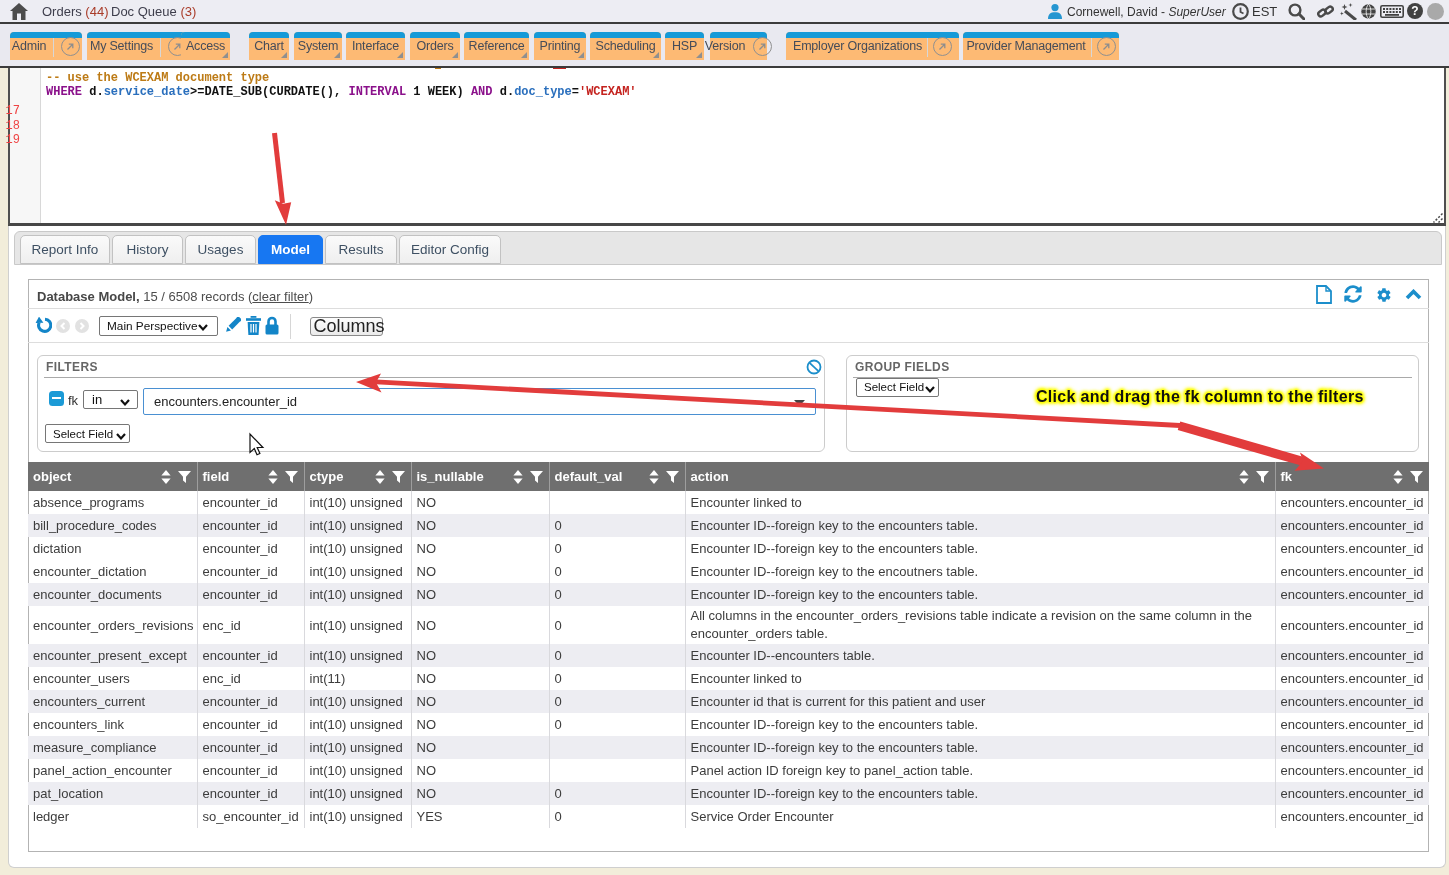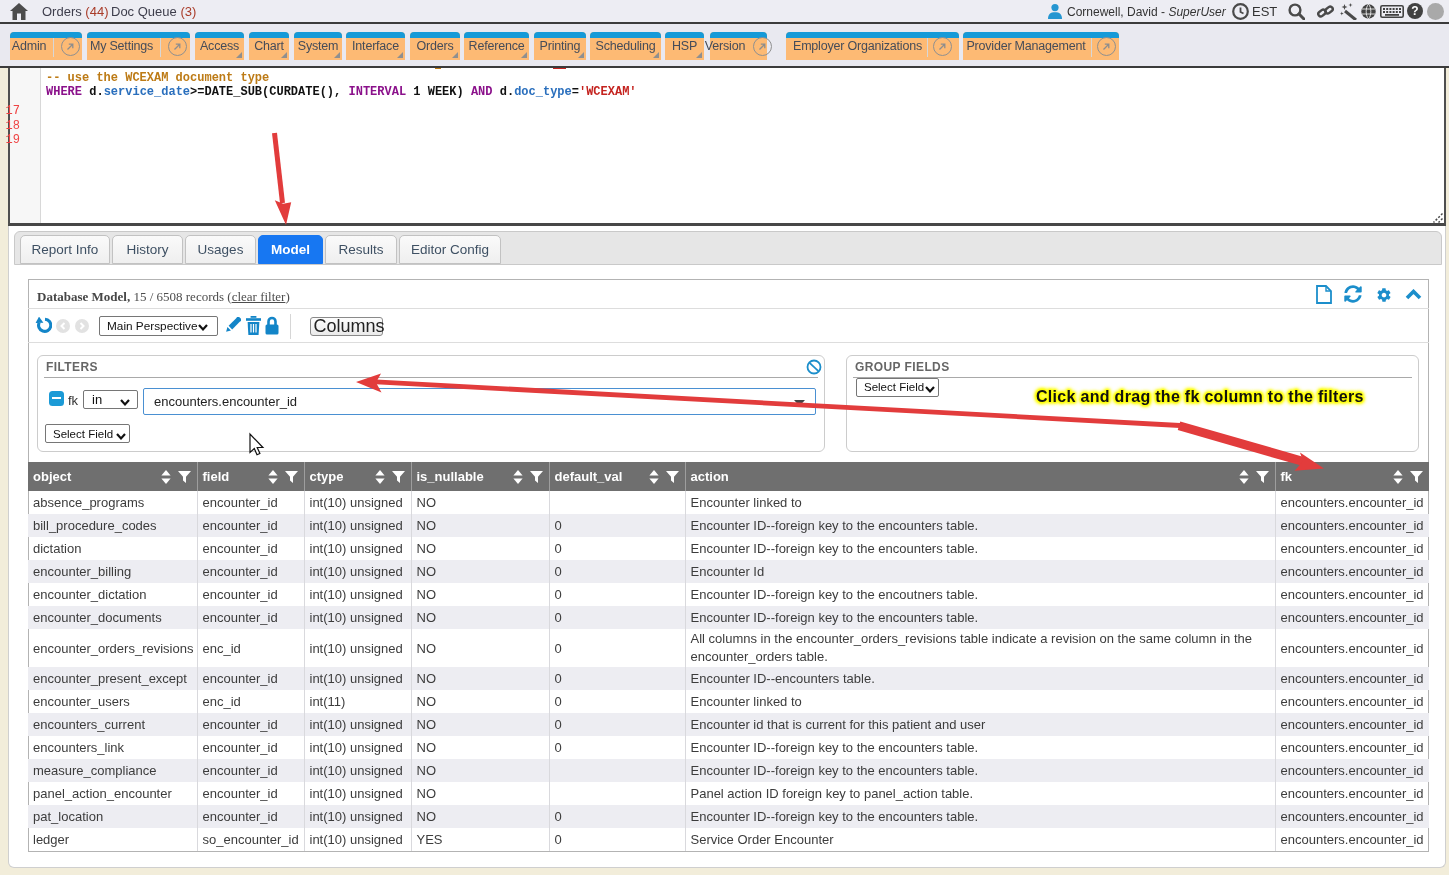--- a/index.html
+++ b/index.html
@@ -30,21 +30,21 @@
 .c-str { color:#c4231f; }
 #rsz { position:absolute; right:1px; bottom:1px; width:13px; height:13px; }
 
 #content { position:absolute; left:8px; top:226px; width:1438px; height:642px; background:#fff; border:1px solid #cfcfcf; border-top:none; border-radius:0 0 6px 6px; }
 #tabbar { position:absolute; left:14px; top:231px; width:1428px; height:34px; background:#e6e6e6; border:1px solid #c9c9c9; border-radius:6px 6px 0 0; }
 .rtab { position:absolute; top:235px; height:29px; background:linear-gradient(#fafafa,#efefef); border:1px solid #c2c2c2; border-radius:5px 5px 0 0; font-size:13.5px; color:#3e5063; display:flex; align-items:center; justify-content:center; }
 .rtab.act { background:#1777f2; border-color:#1777f2; color:#ffffff; font-weight:bold; }
 
 #panel { position:absolute; left:28px; top:279px; width:1401px; height:573px; background:#fff; border:1px solid #b3b3b3; }
 #phead { position:absolute; left:28px; top:279px; width:1401px; height:30px; border-bottom:1px solid #ddd; }
-#ptitle { position:absolute; left:37px; top:289px; font-size:13px; color:#4d4d4d;font-family:Liberation Serif, serif; }
+#ptitle { position:absolute; left:37px; top:289px; font-size:13px; color:#4d4d4d; }
 #ptitle b { color:#474747; }
 #ptools { position:absolute; left:28px; top:310px; width:1401px; height:33px; border-bottom:1px solid #ddd; }
 .cirbtn { position:absolute; width:14px; height:14px; border-radius:50%; background:#e2e2e2; }
 .cirbtn svg { position:absolute; left:3px; top:3px; }
 #colbtn { position:absolute; left:310px; top:317px; width:73px; height:19px; background:linear-gradient(#fdfdfd,#eaeaea); border:1px solid #8a8a8a; border-radius:3px; font-size:18px; color:#222; display:flex; align-items:center; justify-content:center; gap:5px; }
 .vsep { position:absolute; width:1px; background:#d6d6d6; }
 
 .fbox { position:absolute; background:#fff; border:1px solid #ccc; border-radius:6px; }
 .flabel { position:absolute; left:8px; top:4px; font-size:12px; font-weight:bold; color:#666; letter-spacing:.4px; }
 .fline { position:absolute; left:6px; right:6px; top:21px; height:1px; background:#a9a9a9; }
@@ -139,21 +139,21 @@
     </div>
  <div class="ntab" style="left:87px;width:103px">
       <span>My Settings</span>
       <span class="nsep"></span>
       <span class="goico">
         <svg width="11" height="11">
           <path d="M2.5 8.5 L7.5 3.5 M3.8 3.2 H7.8 V7.2" stroke="#8d8d8d" stroke-width="1.3" fill="none"></path>
         </svg>
       </span>
     </div>
- <div class="ntab dd" style="left:195px;width:49px">Access</div>
+ <div class="ntab dd" style="left:181px;width:49px">Access</div>
  <div class="ntab dd" style="left:249px;width:40px">Chart</div>
  <div class="ntab dd" style="left:294px;width:48px">System</div>
  <div class="ntab dd" style="left:346px;width:59px">Interface</div>
  <div class="ntab dd" style="left:410px;width:50px">Orders</div>
  <div class="ntab dd" style="left:464px;width:65px">Reference</div>
  <div class="ntab dd" style="left:534px;width:52px">Printing</div>
  <div class="ntab dd" style="left:590px;width:71px">Scheduling</div>
  <div class="ntab dd" style="left:665px;width:39px">HSP</div>
  <div class="ntab" style="left:710px;width:57px">
       <span>Version</span>
@@ -443,29 +443,20 @@
       </tr>
 <tr>
         <td>dictation</td>
         <td>encounter_id</td>
         <td>int(10) unsigned</td>
         <td>NO</td>
         <td>0</td>
         <td>Encounter ID--foreign key to the encounters table.</td>
         <td>encounters.encounter_id</td>
       </tr>
-<tr class="alt">
-        <td>encounter_billing</td>
-        <td>encounter_id</td>
-        <td>int(10) unsigned</td>
-        <td>NO</td>
-        <td>0</td>
-        <td>Encounter Id</td>
-        <td>encounters.encounter_id</td>
-      </tr>
 <tr>
         <td>encounter_dictation</td>
         <td>encounter_id</td>
         <td>int(10) unsigned</td>
         <td>NO</td>
         <td>0</td>
         <td>Encounter ID--foreign key to the encoutners table.</td>
         <td>encounters.encounter_id</td>
       </tr>
 <tr class="alt">

